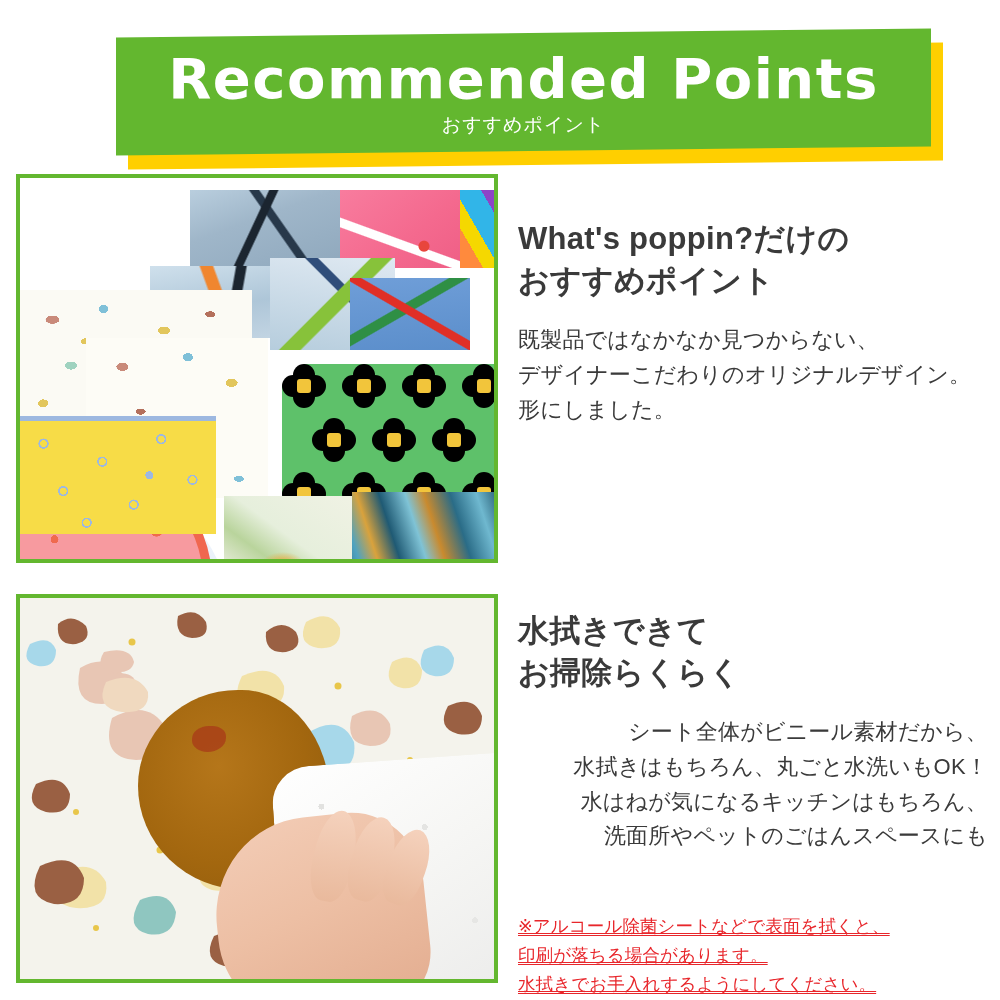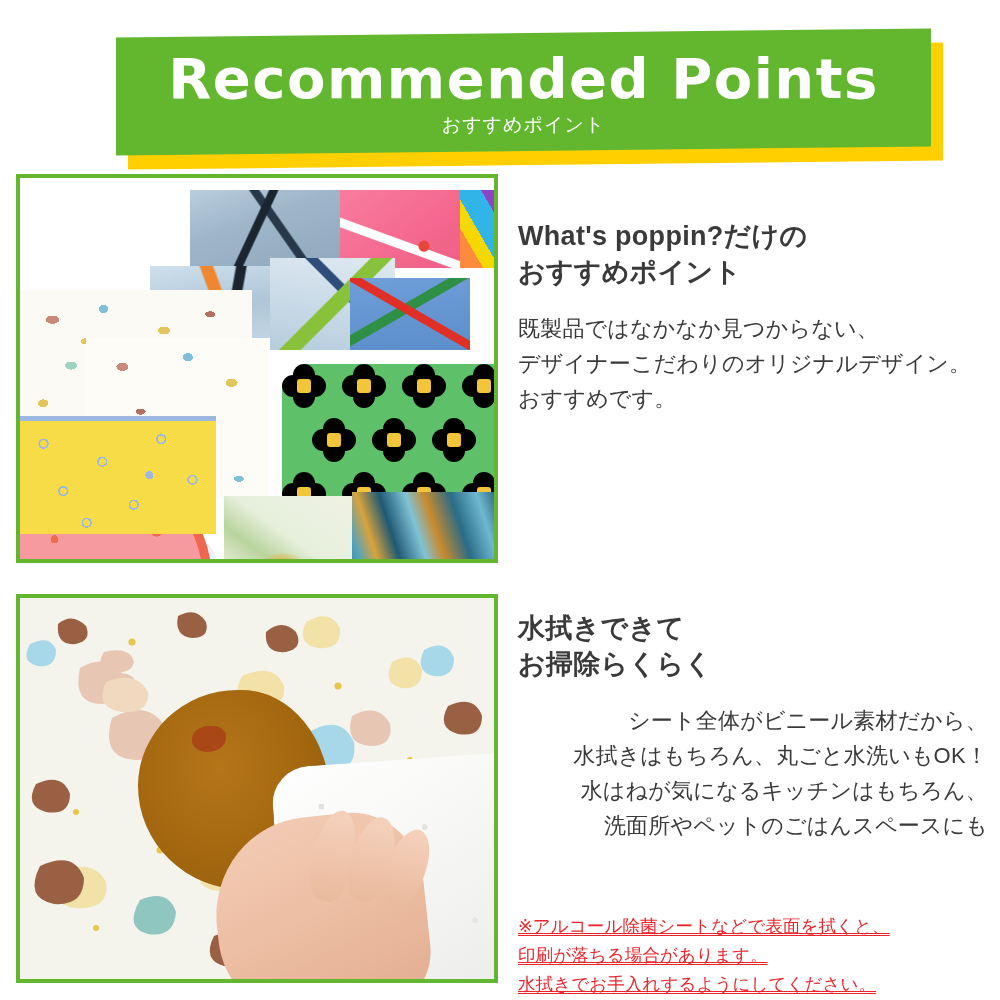--- a/index.html
+++ b/index.html
@@ -47,21 +47,21 @@
     position:absolute; left:16px; top:0;
     width:482px; height:389px;
     border:4px solid #63b72f;
     background:#ffffff;
     overflow:hidden;
   }
   .photo-canvas{ position:absolute; inset:0; }
 
   .textcol{ position:absolute; left:518px; top:0; width:470px; }
   .heading{
-    font-size:27px; font-weight:bold; color:#3a3a3a;
+    font-size:31px; font-weight:bold; color:#3a3a3a;
     line-height:1.34; letter-spacing:0.3px;
   }
   .body-text{
     font-size:22px; color:#3a3a3a;
     line-height:1.58; letter-spacing:0.2px;
   }
   #s1-heading{ padding-top:44px; }
   #s1-body{ padding-top:22px; }
   #s2-heading{ padding-top:16px; }
   #s2-body{ padding-top:22px;text-align:right; }
@@ -295,21 +295,21 @@
   </div>
 
   <div class="textcol">
     <div class="heading" id="s1-heading">
       <div>What's poppin?だけの</div>
       <div>おすすめポイント</div>
     </div>
     <div class="body-text" id="s1-body">
       <div>既製品ではなかなか見つからない、</div>
       <div>デザイナーこだわりのオリジナルデザイン。</div>
-      <div>おすすめです。</div>
+      <div>形にしました。</div>
     </div>
   </div>
 </div>
 
 <div class="section" id="section-2">
 
   <div class="photo">
     <div class="photo-canvas">
       <div class="terrazzo-bg"></div>
       <svg width="474" height="381" viewBox="0 0 474 381" style="position:absolute;left:0;top:0">

